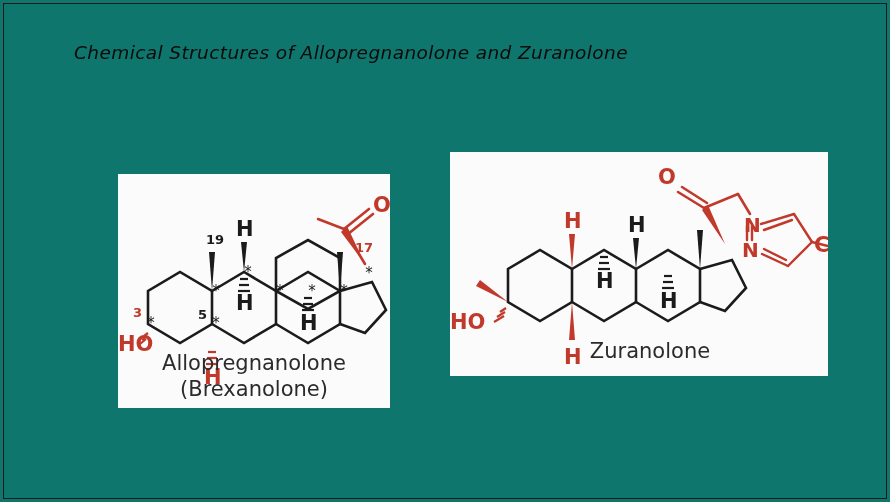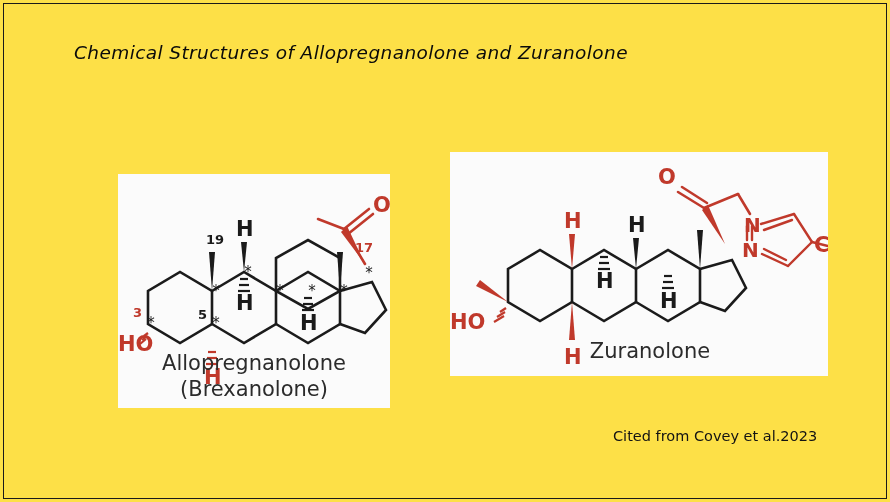--- a/index.html
+++ b/index.html
@@ -7,21 +7,21 @@
     padding: 0;
     background: #ffffff;
   }
   body {
     font-family: "Liberation Sans", sans-serif;
   }
   #slide {
     position: relative;
     width: 890px;
     height: 502px;
-    background: #fde047;
+    background: #0f766e;
     box-sizing: border-box;
     overflow: hidden;
   }
   #slide-border {
     position: absolute;
     left: 3px;
     top: 3px;
     width: 884px;
     height: 496px;
     border: 1.5px solid #1a1a1a;
@@ -224,15 +224,14 @@
       <text class="atom-r" x="294" y="80" font-size="20">N</text>
       <text class="atom-r" x="292" y="105" font-size="20">N</text>
 
       <path class="bond-r-thin" d="M 362 90 L 378 94"></path>
       <text class="atom-r" x="364" y="100" font-size="21">CN</text>
 
       <text class="cap-text" x="200" y="206">Zuranolone</text>
     </svg>
   </div>
 
-  <div id="credit">Cited from Covey et al.2023</div>
 
 </div>
 
 </body></html>

